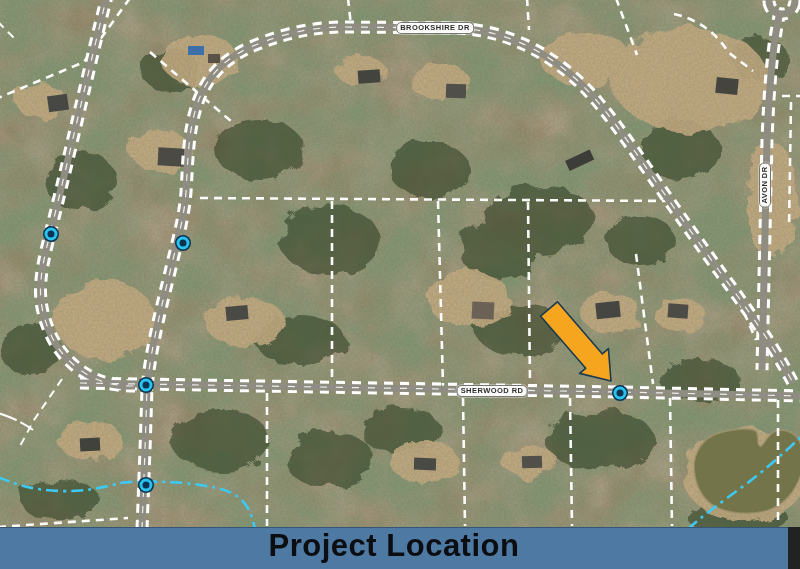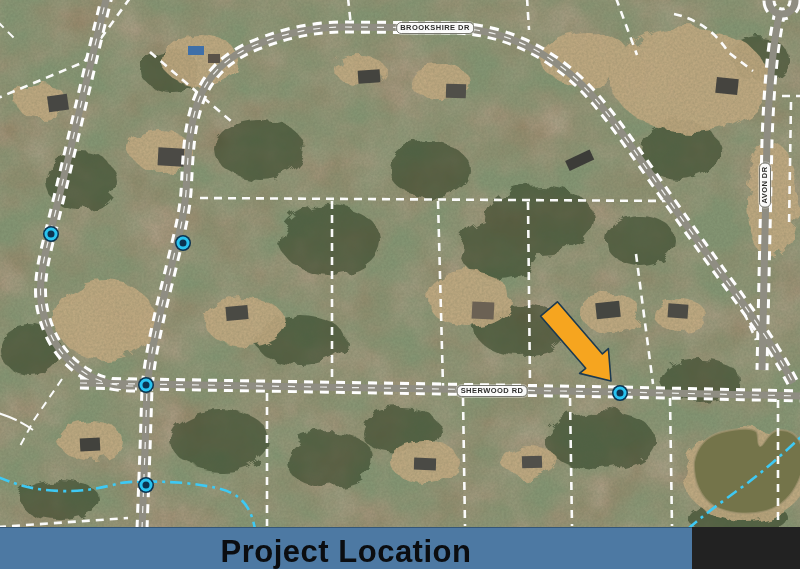--- a/index.html
+++ b/index.html
@@ -15,23 +15,23 @@
     box-shadow:0 0 0 1px rgba(255,255,255,.35);
   }
   .road-label.vert{transform:translate(-50%,-50%) rotate(-90deg);}
   .map-marker{
     position:absolute;width:7px;height:7px;border-radius:50%;
     background:#0c3350;border:3px solid #29c3f0;
     box-shadow:0 0 0 1.5px #0c3350;
     transform:translate(-50%,-50%);
   }
   .banner{
-    position:absolute;left:0;top:527px;width:692px;height:42px;
+    position:absolute;left:0;top:527px;width:788px;height:42px;
     background:#4d79a3;border-top:1px solid rgba(25,45,65,.45);
-    display:flex;align-items:flex-end;justify-content:center;
+    display:flex;align-items:flex-start;justify-content:center;
   }
   .banner-title{
     font-size:31px;font-weight:bold;color:#0b0d10;letter-spacing:.5px;
   }
 </style>
 </head>
 <body>
 
 <div class="stage">
   <div class="map">

